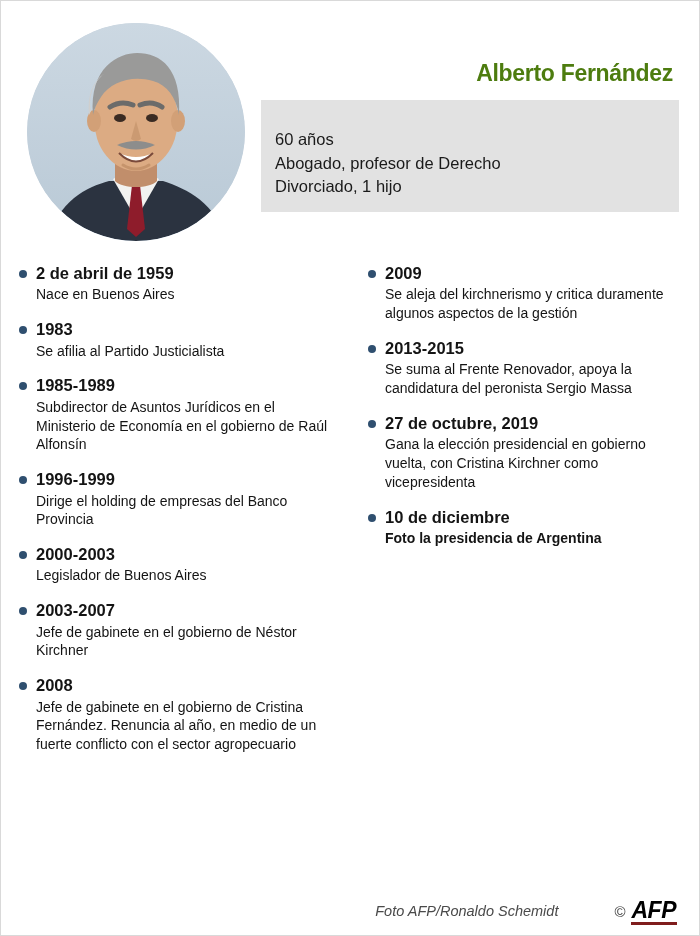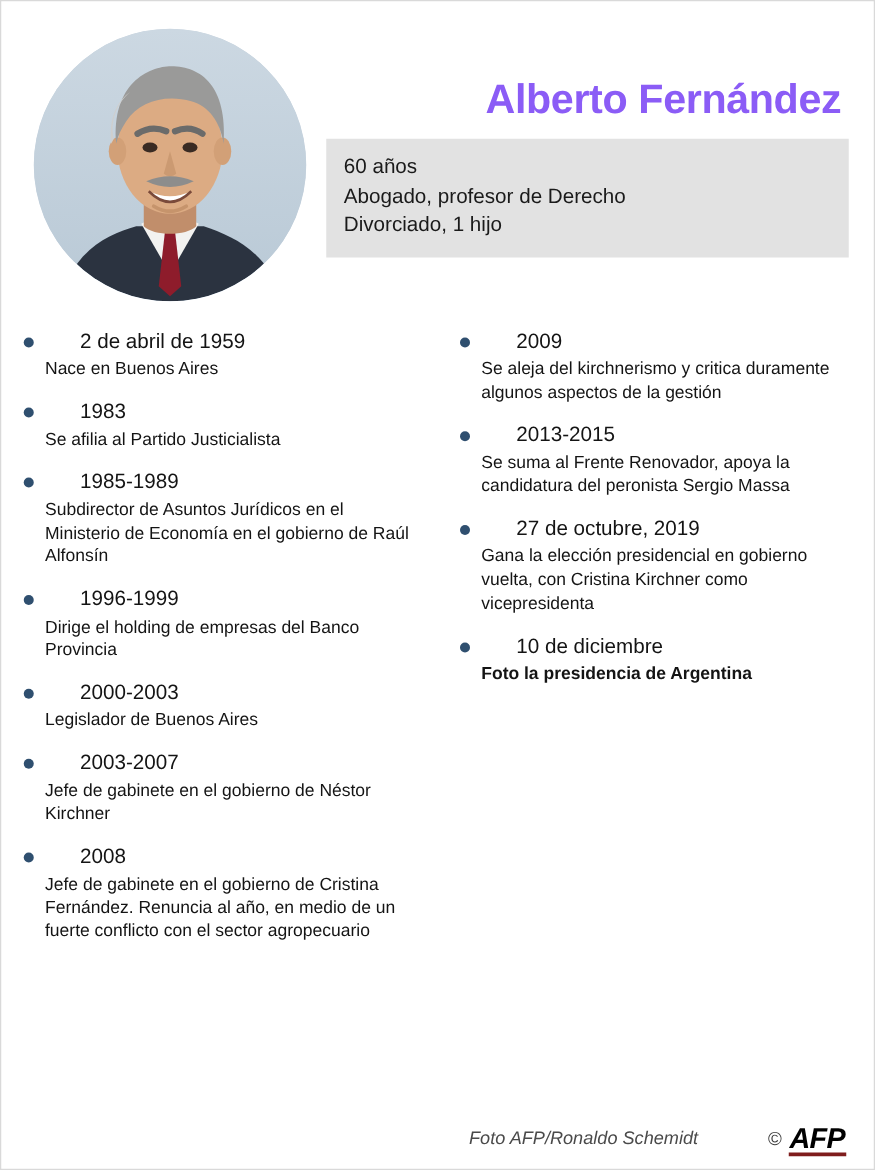--- a/index.html
+++ b/index.html
@@ -46,32 +46,32 @@
   }
   .portrait svg { display: block; }
 
   .head-right {
     flex: 1;
     padding-left: 10px;
     padding-top: 38px;
     box-sizing: border-box;
   }
   .title {
-    font-size: 33px;
+    font-size: 23px;
     font-weight: bold;
     text-align: right;
     letter-spacing: -0.3px;
-    color: #8b5cf6;
+    color: #4d7c0f;
     padding-right: 6px;
     line-height: 1.1;
   }
   .subbox {
     margin-top: 14px;
     background: #e2e2e2;
-    padding: 11px 14px 13px 14px;
+    padding: 28px 14px 13px 14px;
     font-size: 16.5px;
     line-height: 1.42;
     color: #1a1a1a;
   }
   .subbox div { white-space: nowrap; }
 
   
   .columns {
     display: flex;
     padding: 22px 18px 0 18px;
@@ -93,24 +93,23 @@
     position: absolute;
     left: 0;
     top: 7px;
     width: 8px;
     height: 8px;
     border-radius: 50%;
     background: #2f4f6f;
   }
   .entry .date {
     font-size: 16.5px;
-    font-weight: normal;
+    font-weight: bold;
     line-height: 1.3;
     color: #141414;
-    margin-left: 28px;
   }
   .entry .desc {
     font-size: 14px;
     line-height: 1.34;
     color: #141414;
     margin-top: 1px;
   }
   .entry.bold .desc { font-weight: bold; }
 
   

